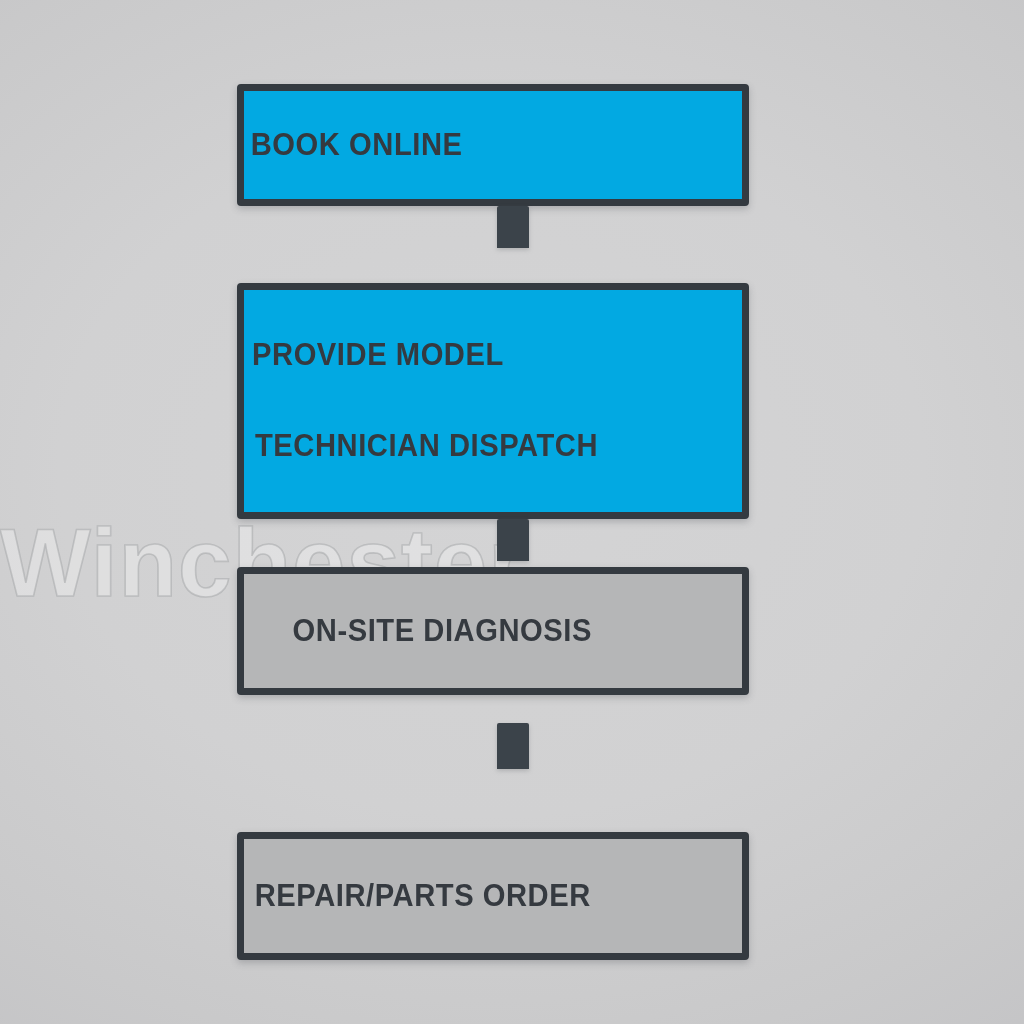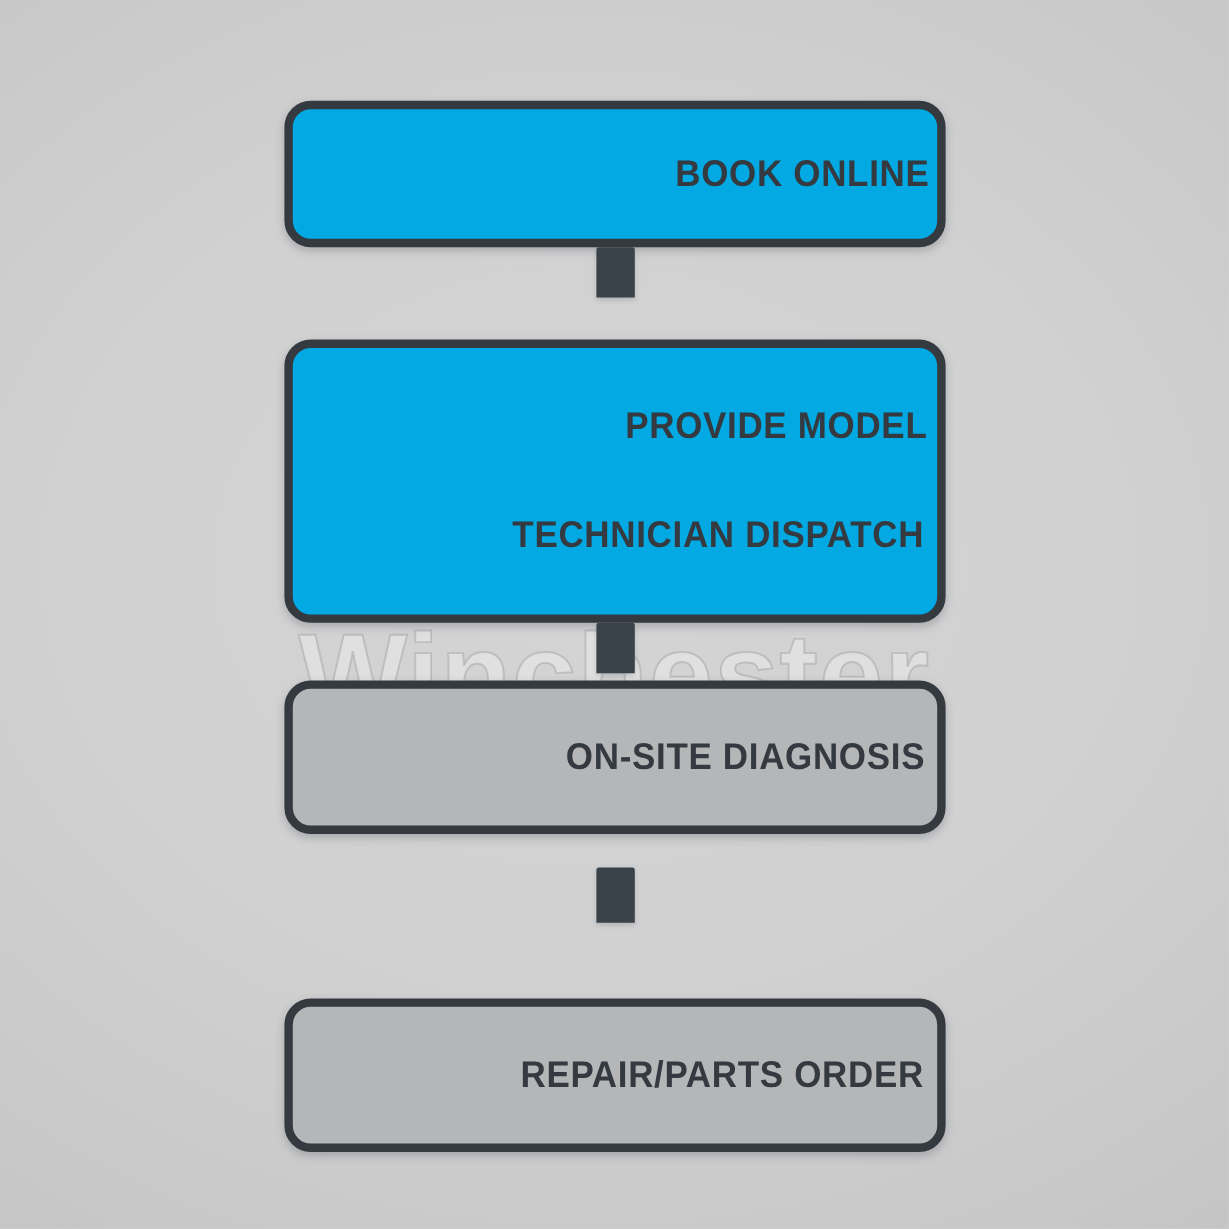--- a/index.html
+++ b/index.html
@@ -21,44 +21,43 @@
     background:
       radial-gradient(ellipse 900px 720px at 48% 46%, #d4d4d5 0%, #d1d1d2 48%, #c9c9ca 82%, #c4c4c6 100%);
   }
 
   
   .watermark {
     position: absolute;
     left: 0;
     right: 0;
     top: 515px;
-    text-align: center;
     font-family: "Liberation Sans", sans-serif;
     font-size: 96px;
     font-weight: 700;
     letter-spacing: 1px;
     line-height: 1;
     color: rgba(255,255,255,0.30);
     -webkit-text-stroke: 1.6px rgba(150,152,155,0.42);
     user-select: none;
     pointer-events: none;
     white-space: nowrap;
   }
 
   
   .node {
     position: absolute;
     left: 237px;
-    width: 551px;
+    width: 512px;
     box-sizing: border-box;
     border: 7px solid #343a40;
-    border-radius: 22px;
+    border-radius: 4px;
     display: flex;
     flex-direction: column;
-    align-items: flex-end;
+    align-items: flex-start;
     justify-content: center;
     box-shadow: 0 3px 7px rgba(80,84,88,0.30);
   }
   .node.blue  { background: #02a9e2; }
   .node.grey  { background: #b5b6b7; }
 
   .node-line {
     color: #353a40;
     font-weight: 700;
     font-size: 31px;

